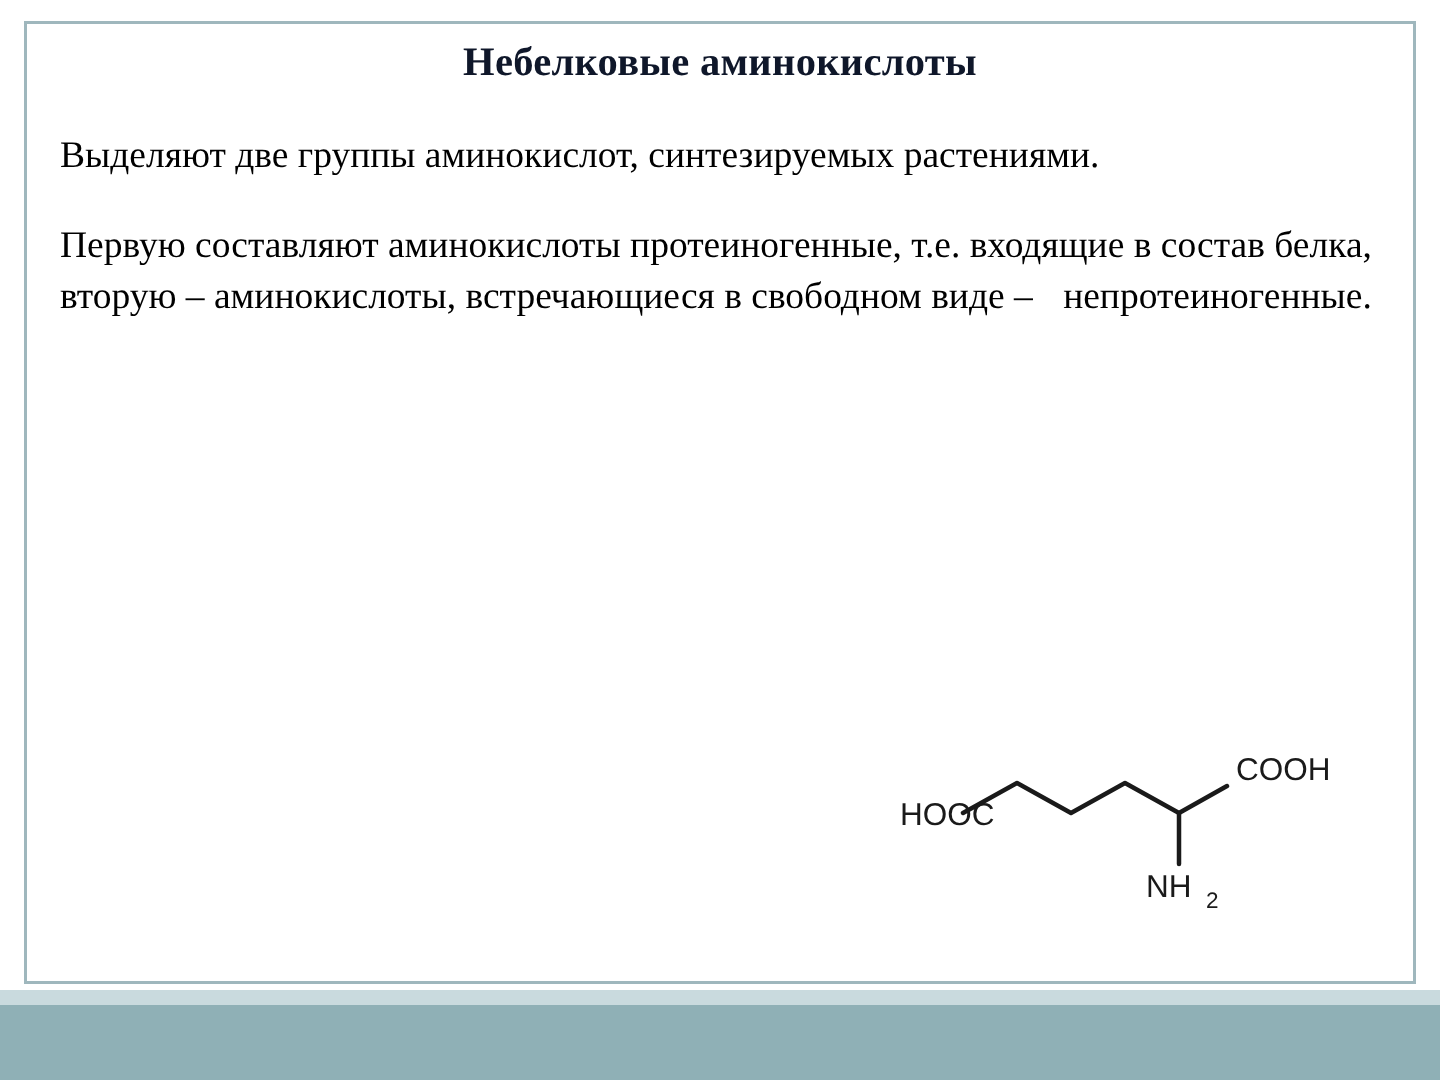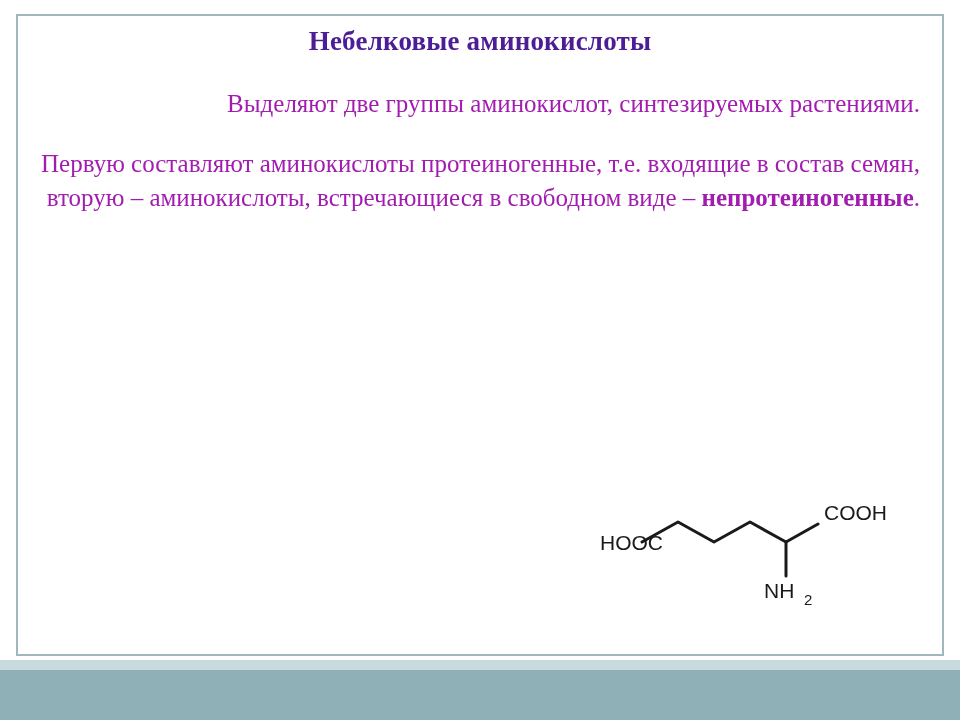--- a/index.html
+++ b/index.html
@@ -52,36 +52,37 @@
   .content {
     position: absolute;
     left: 40px;
     top: 26px;
     width: 880px;
   }
   .title {
     text-align: center;
     font-weight: bold;
     font-size: 27px;
-    color: #4c1d95;
+    color: #0f172a;
     margin: 0 0 30px 0;
     letter-spacing: 0.2px;
   }
   .para {
     font-size: 25px;
     line-height: 1.35;
-    color: #a21caf;
+    color: #000000;
     margin: 0 0 26px 0;
-    text-align: right;
+    text-align: left;
   }
   .para.tight {
     margin-bottom: 24px;
   }
   .bold {
-    font-weight: bold;
+    font-weight: normal;
+    margin-left: 14px;
   }
   .formula-wrap {
     position: absolute;
     left: 600px;
     top: 480px;
     width: 300px;
     height: 130px;
   }
   .formula-wrap svg {
     display: block;
@@ -95,21 +96,21 @@
   <div class="frame"></div>
 
   <div class="content">
     <h1 class="title">Небелковые аминокислоты</h1>
 
     <p class="para">
       <span>Выделяют две группы аминокислот, синтезируемых растениями.</span>
     </p>
 
     <p class="para">
-      <span>Первую составляют аминокислоты протеиногенные, т.е. входящие в состав семян, вторую – аминокислоты, встречающиеся в свободном виде – </span><span class="bold">непротеиногенные</span><span>.</span>
+      <span>Первую составляют аминокислоты протеиногенные, т.е. входящие в состав белка, вторую – аминокислоты, встречающиеся в свободном виде – </span><span class="bold">непротеиногенные</span><span>.</span>
     </p>
 
 
   </div>
 
   <div class="formula-wrap">
     <svg width="300" height="130" viewBox="0 0 300 130" xmlns="http://www.w3.org/2000/svg">
 
       <g stroke="#1a1a1a" stroke-width="3" fill="none" stroke-linecap="round" stroke-linejoin="round">
         <polyline points="42,62 78,42 114,62 150,42 186,62 218,44"></polyline>

